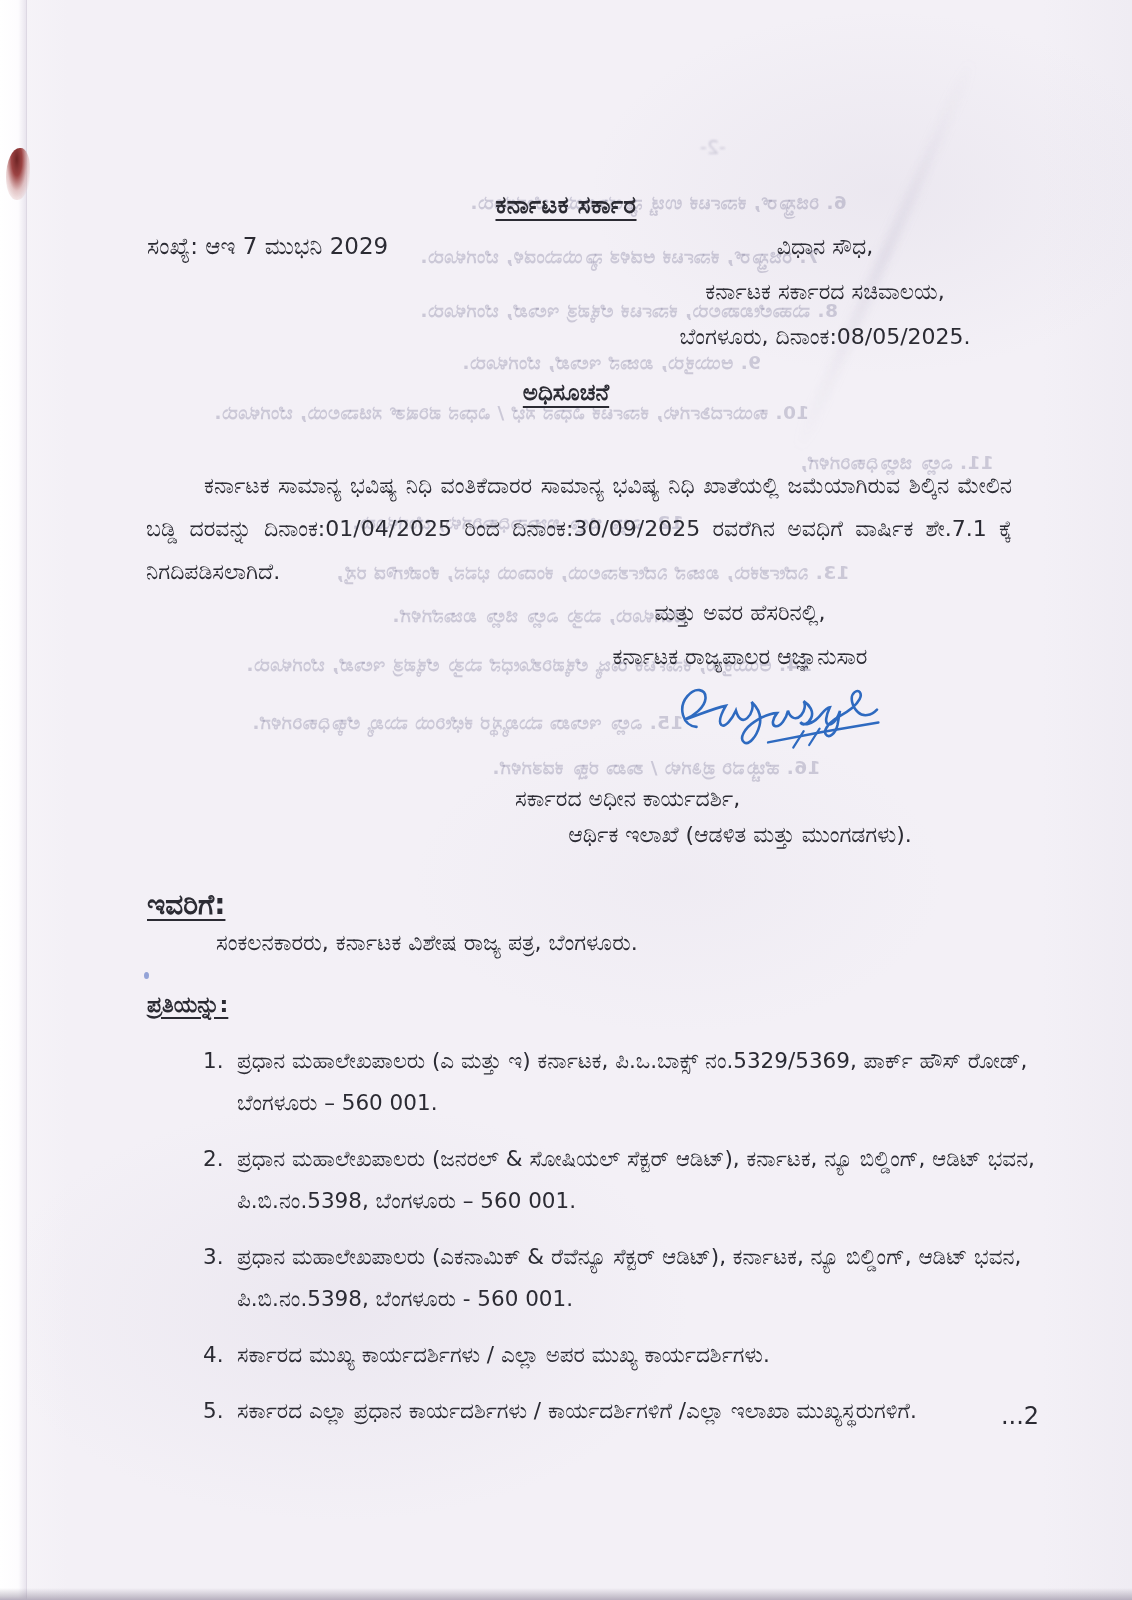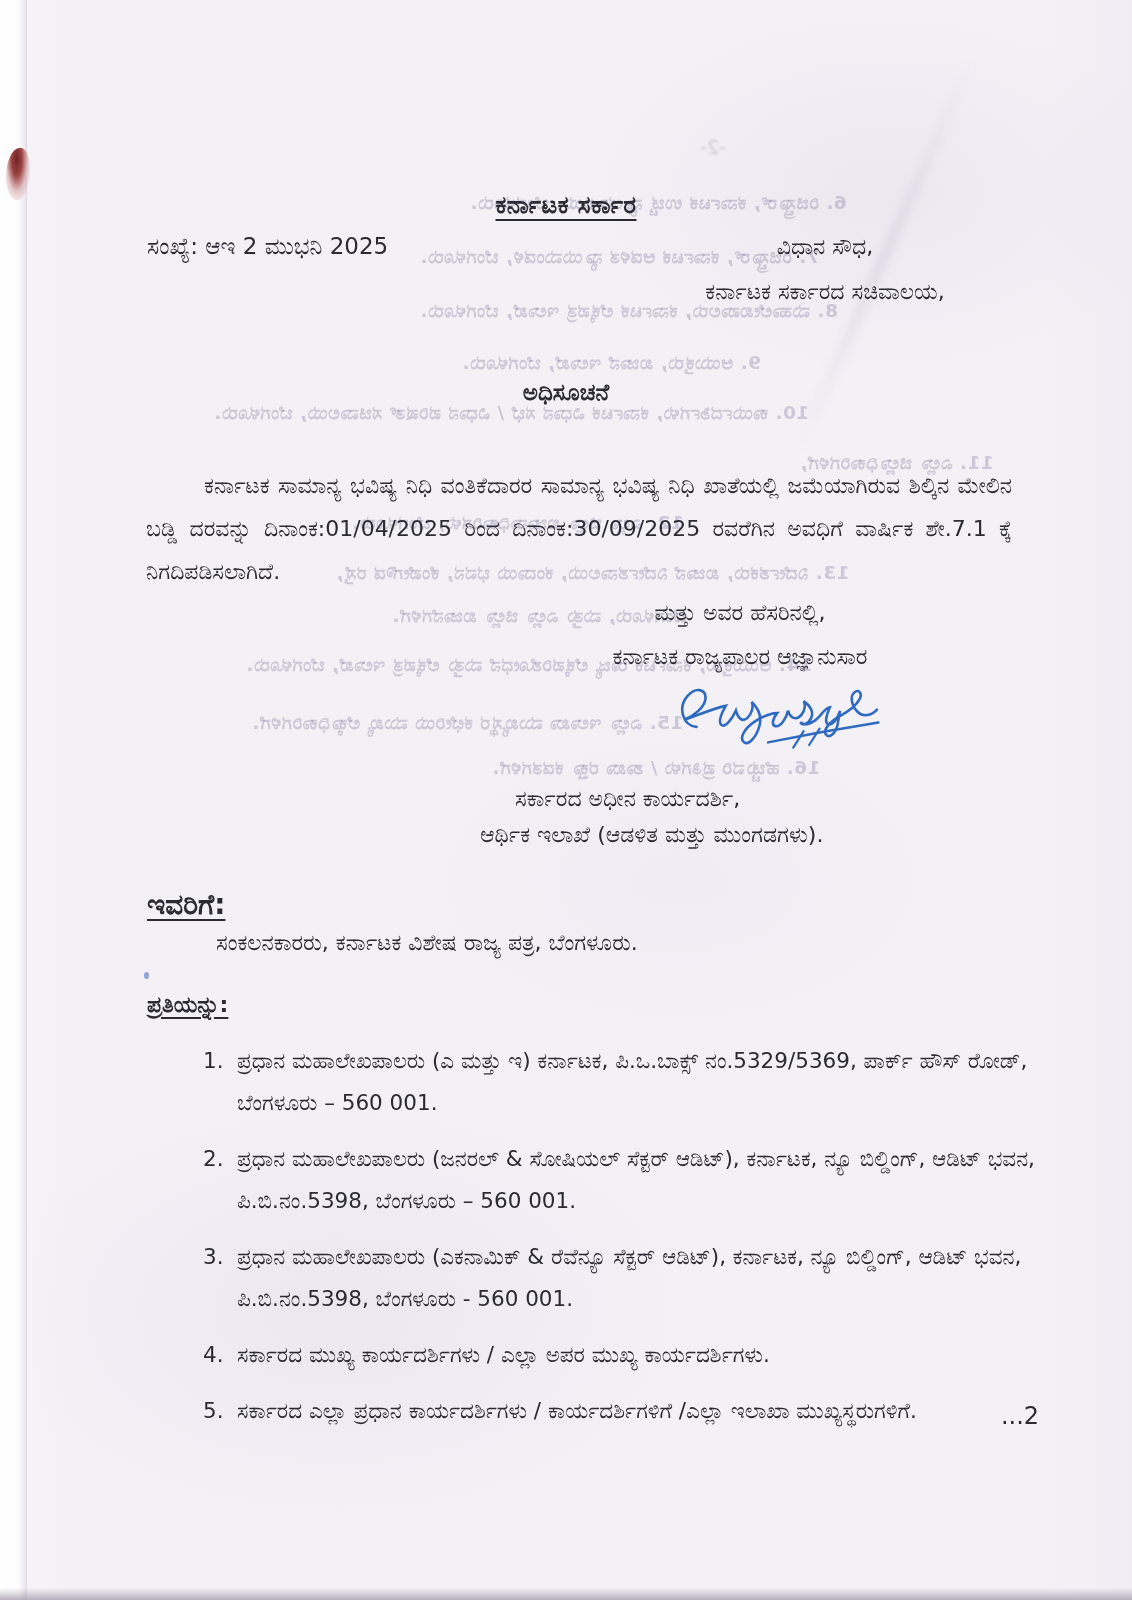--- a/index.html
+++ b/index.html
@@ -40,32 +40,32 @@
     transform:scaleX(-1);filter:blur(0.8px);}
 
   
   .org-title{position:absolute;left:0;top:156px;width:1132px;text-align:center;margin-top:35px;}
   .org-title span{font-size:24px;font-weight:700;text-decoration:underline;
     text-underline-offset:6px;text-decoration-thickness:1.6px;letter-spacing:0.5px;}
   .ref-no{position:absolute;left:147px;top:233px;font-size:23px;}
   .office-block{position:absolute;left:655px;top:224px;width:340px;text-align:center;
     font-size:22px;line-height:45px;}
   .section-heading{position:absolute;left:0;top:379px;width:1132px;text-align:center;}
-  .section-heading span{font-size:23px;font-weight:700;
+  .section-heading span{font-size:23px;font-weight:700;text-decoration:underline;
     text-underline-offset:6px;text-decoration-thickness:1.5px;}
   .body-para{position:absolute;left:146px;top:442px;width:866px;font-size:22px;
     line-height:43px;text-align:justify;text-indent:58px;}
   .sig-block{position:absolute;left:515px;top:592px;width:450px;text-align:center;
     font-size:22px;line-height:42px;}
   .sig-authority{margin:0 0 2px 0;}
   .sig-image{position:absolute;left:672px;top:668px;width:215px;height:88px;transform:rotate(-2deg);}
   .sig-name{position:absolute;left:515px;top:748px;width:450px;text-align:center;
     font-size:23px;font-weight:700;}
   .sig-desig{position:absolute;left:515px;top:786px;width:450px;font-size:22px;}
-  .sig-dept{position:absolute;left:480px;top:822px;width:520px;text-align:left;font-size:22px;}
+  .sig-dept{position:absolute;left:480px;top:822px;width:520px;text-align:center;font-size:22px;}
   .to-heading{position:absolute;left:147px;top:888px;font-size:28px;font-weight:700;
     text-decoration:underline;text-underline-offset:5px;}
   .to-recipient{position:absolute;left:216px;top:930px;font-size:22px;}
   .copy-heading{position:absolute;left:147px;top:992px;font-size:22px;font-weight:700;
     text-decoration:underline;text-underline-offset:5px;}
   .copy-list{position:absolute;left:203px;top:1040px;width:845px;margin:0;padding:0;list-style:none;}
   .copy-item{display:flex;gap:10px;font-size:21.5px;line-height:42px;margin-bottom:14px;}
   .copy-item .num{flex:0 0 24px;}
   .copy-item .txt{flex:1;}
   .page-number{position:absolute;left:960px;top:1402px;width:120px;text-align:center;font-size:24px;}
@@ -91,25 +91,26 @@
   <div class="bleed" style="left:336px;top:562px;">13. ನಿರ್ದೇಶಕರು, ಖಜಾನೆ ನಿರ್ದೇಶನಾಲಯ, ಕಂದಾಯ ಭವನ, ಕೆಂಪೇಗೌಡ ರಸ್ತೆ,</div>
   <div class="bleed" style="left:392px;top:605px;">ಬೆಂಗಳೂರು, ಮತ್ತು ಎಲ್ಲಾ ಜಿಲ್ಲಾ ಖಜಾನೆಗಳಿಗೆ.</div>
   <div class="bleed" style="left:246px;top:654px;">14. ಆಯುಕ್ತರು, ಕರ್ನಾಟಕ ರಾಜ್ಯ ಲೆಕ್ಕಪರಿಶೋಧನೆ ಮತ್ತು ಲೆಕ್ಕಪತ್ರ ಇಲಾಖೆ, ಬೆಂಗಳೂರು.</div>
   <div class="bleed" style="left:252px;top:712px;">15. ಎಲ್ಲಾ ಇಲಾಖಾ ಮುಖ್ಯಸ್ಥರ ಕಛೇರಿಯ ಮುಖ್ಯ ಲೆಕ್ಕಾಧಿಕಾರಿಗಳಿಗೆ.</div>
   <div class="bleed" style="left:492px;top:757px;">16. ಹೆಚ್ಚುವರಿ ಪ್ರತಿಗಳು / ಶಾಖಾ ರಕ್ಷಾ ಕಡತಗಳಿಗೆ.</div>
 
   <div class="org-title">
     <span>ಕರ್ನಾಟಕ ಸರ್ಕಾರ</span>
   </div>
 
-  <div class="ref-no">ಸಂಖ್ಯೆ: ಆಇ 2 ಮುಭನಿ 2025</div>
+  <div class="ref-no">ಸಂಖ್ಯೆ: ಆಇ 7 ಮುಭನಿ 2029</div>
 
   <div class="office-block">
     <div>ವಿಧಾನ ಸೌಧ,</div>
     <div>ಕರ್ನಾಟಕ ಸರ್ಕಾರದ ಸಚಿವಾಲಯ,</div>
+    <div>ಬೆಂಗಳೂರು, ದಿನಾಂಕ:08/05/2025.</div>
   </div>
 
   <div class="section-heading">
     <span>ಅಧಿಸೂಚನೆ</span>
   </div>
 
   <p class="body-para">ಕರ್ನಾಟಕ ಸಾಮಾನ್ಯ ಭವಿಷ್ಯ ನಿಧಿ ವಂತಿಕೆದಾರರ ಸಾಮಾನ್ಯ ಭವಿಷ್ಯ ನಿಧಿ ಖಾತೆಯಲ್ಲಿ ಜಮೆಯಾಗಿರುವ ಶಿಲ್ಕಿನ ಮೇಲಿನ ಬಡ್ಡಿ ದರವನ್ನು ದಿನಾಂಕ:01/04/2025 ರಿಂದ ದಿನಾಂಕ:30/09/2025 ರವರೆಗಿನ ಅವಧಿಗೆ ವಾರ್ಷಿಕ ಶೇ.7.1 ಕ್ಕೆ ನಿಗದಿಪಡಿಸಲಾಗಿದೆ.</p>
 
   <div class="sig-block">
     <div class="sig-authority">ಮತ್ತು ಅವರ ಹೆಸರಿನಲ್ಲಿ,</div>

